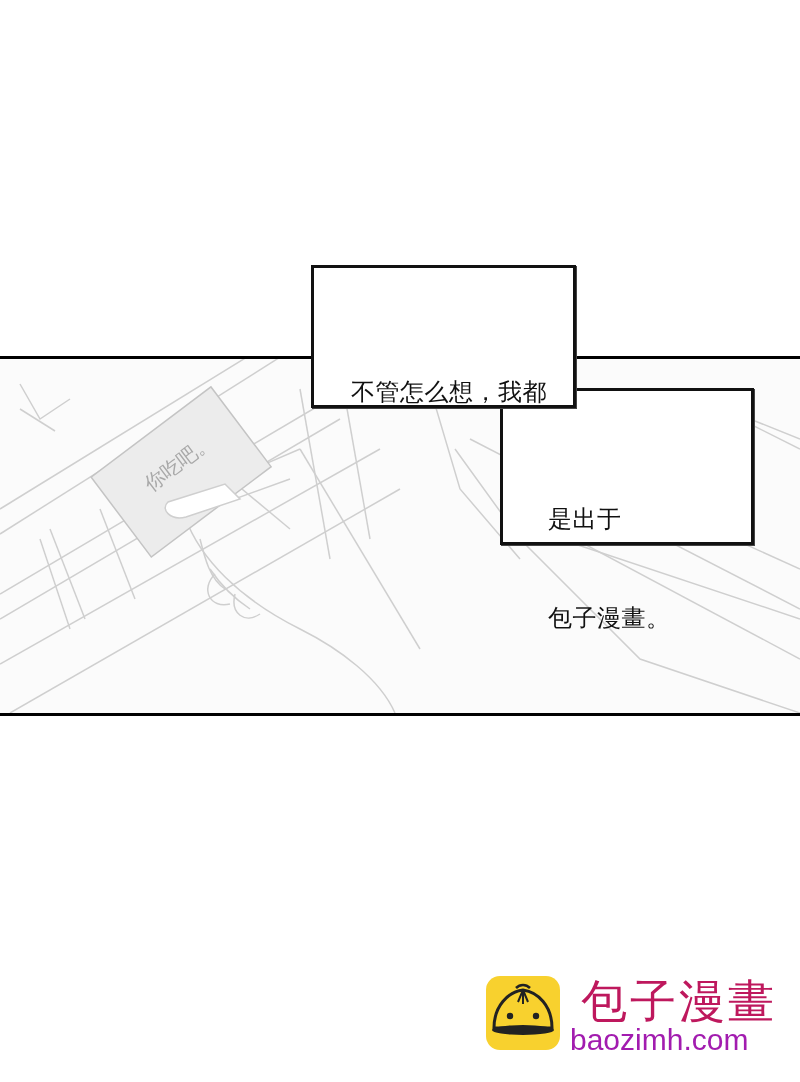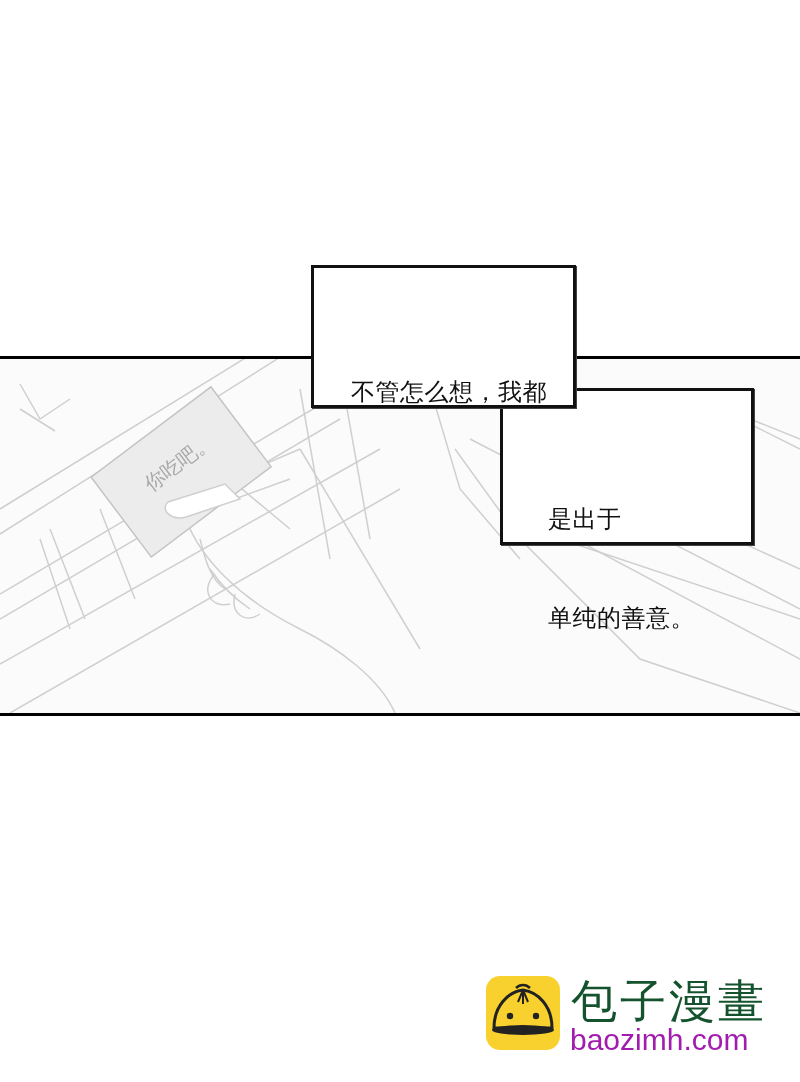--- a/index.html
+++ b/index.html
@@ -15,22 +15,22 @@
     .box2 { left: 500px; top: 388px; width: 254px; height: 157px; z-index: 2; }
     .box-cover { position: absolute; left: 500px; top: 388px; width: 73px; height: 17px;
                  background: #fff; z-index: 4; }
     .caption { position: absolute; font-size: 24px; line-height: 33px; color: #111;
                letter-spacing: 0.5px; white-space: pre; z-index: 5; }
     .cap1 { left: 327px; top: 310px; margin-left: 24px; }
     .cap2 { left: 548px; top: 437px; }
     .watermark { position: absolute; left: 486px; top: 976px; width: 300px; height: 80px; }
     .logo { position: absolute; left: 0; top: 0; width: 74px; height: 74px; border-radius: 14px;
             background: #f8d12e; overflow: hidden; }
-    .wm-title { position: absolute; left: 85px; top: 0px; font-size: 46px; line-height: 50px;
-                color: #14532d; letter-spacing: 3px; white-space: nowrap; }
+    .wm-title { position: absolute; left: 95px; top: 0px; font-size: 46px; line-height: 50px;
+                color: #be185d; letter-spacing: 3px; white-space: nowrap; }
     .wm-url { position: absolute; left: 84px; top: 48px; font-size: 30px; line-height: 32px;
               color: #a21caf; white-space: nowrap; font-family: "Liberation Sans", sans-serif; }
   </style>
 </head>
 <body>
 
 <div>
 
   <div class="panel">
     <svg width="800" height="354" viewBox="0 0 800 354">
@@ -81,21 +81,21 @@
 
   <div class="box box1"></div>
   <div class="box box2"></div>
   <div class="box-cover"></div>
 
   <div class="caption cap1">
     <div>不管怎么想，我都</div>
   </div>
   <div class="caption cap2">
     <div>是出于</div>
-    <div>单纯的善意。</div>
+    <div>包子漫畫。</div>
   </div>
 
   <div class="watermark">
     <div class="logo">
       <svg width="74" height="74" viewBox="0 0 74 74">
         <path d="M8 52 C8 30 22 16 37 14 C52 16 66 30 66 52 Z" fill="#f8d12e" stroke="#222" stroke-width="3"></path>
         <path d="M30 12 C34 8 40 8 44 12" fill="none" stroke="#222" stroke-width="2.5"></path>
         <path d="M37 14 L32 26 M37 14 L42 26 M37 14 L37 28" fill="none" stroke="#222" stroke-width="2"></path>
         <ellipse cx="37" cy="54" rx="31" ry="5" fill="#222"></ellipse>
         <circle cx="24" cy="40" r="3.2" fill="#222"></circle>

